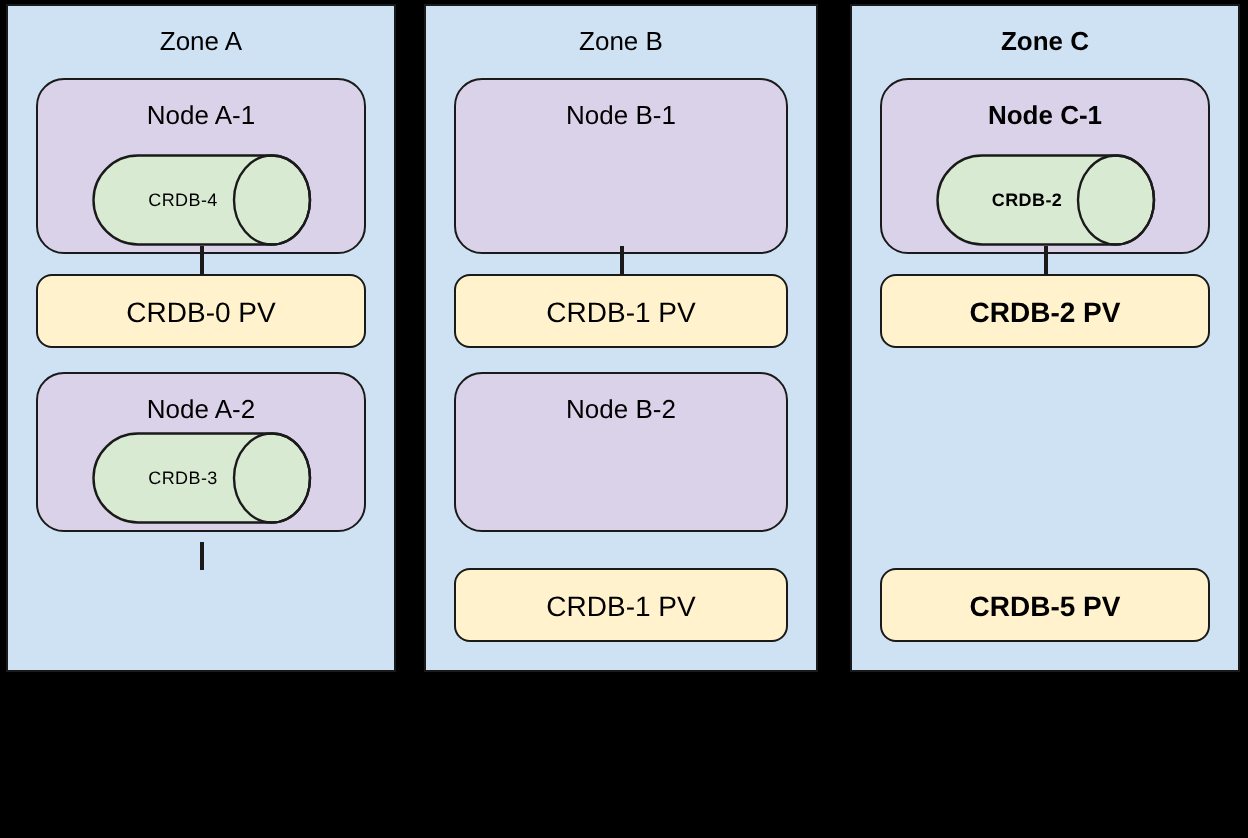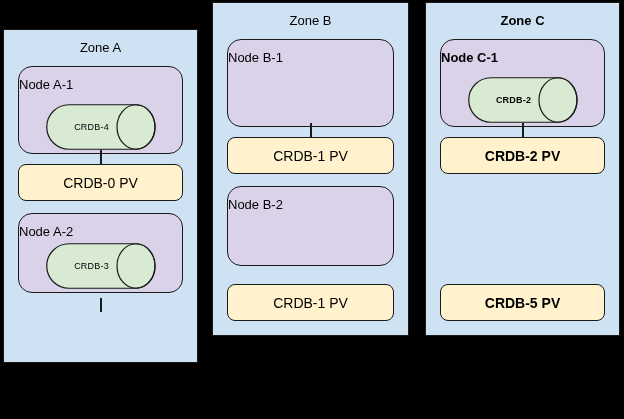--- a/index.html
+++ b/index.html
@@ -16,42 +16,42 @@
     overflow: hidden;
   }
   .zone {
     position: absolute;
     top: 2px;
     height: 334px;
     background: #cfe2f3;
     border: 1px solid #1a1a1a;
     box-sizing: border-box;
   }
-  .zone.zone-a { left: 3px;   width: 195px; margin-top: 27px; }
+  .zone.zone-a { left: 3px;   width: 195px; }
   .zone.zone-b { left: 212px; width: 197px; }
   .zone.zone-c { left: 425px; width: 195px; font-weight: bold; }
   .zone-label {
     text-align: center;
     padding-top: 10px;
     font-size: 13px;
     line-height: 15px;
   }
   .node {
     position: absolute;
     left: 14px;
     right: 14px;
     background: #d9d2e9;
     border: 1px solid #1a1a1a;
     border-radius: 14px;
     box-sizing: border-box;
   }
   .node.node-1 { top: 36px;  height: 88px; }
   .node.node-2 { top: 183px; height: 80px; }
   .node-label {
-    text-align: left;
+    text-align: center;
     padding-top: 10px;
     font-size: 13px;
     line-height: 15px;
   }
   .cylinder {
     position: absolute;
     left: 50%;
     transform: translateX(-50%);
     bottom: 3px;
     width: 110px;

